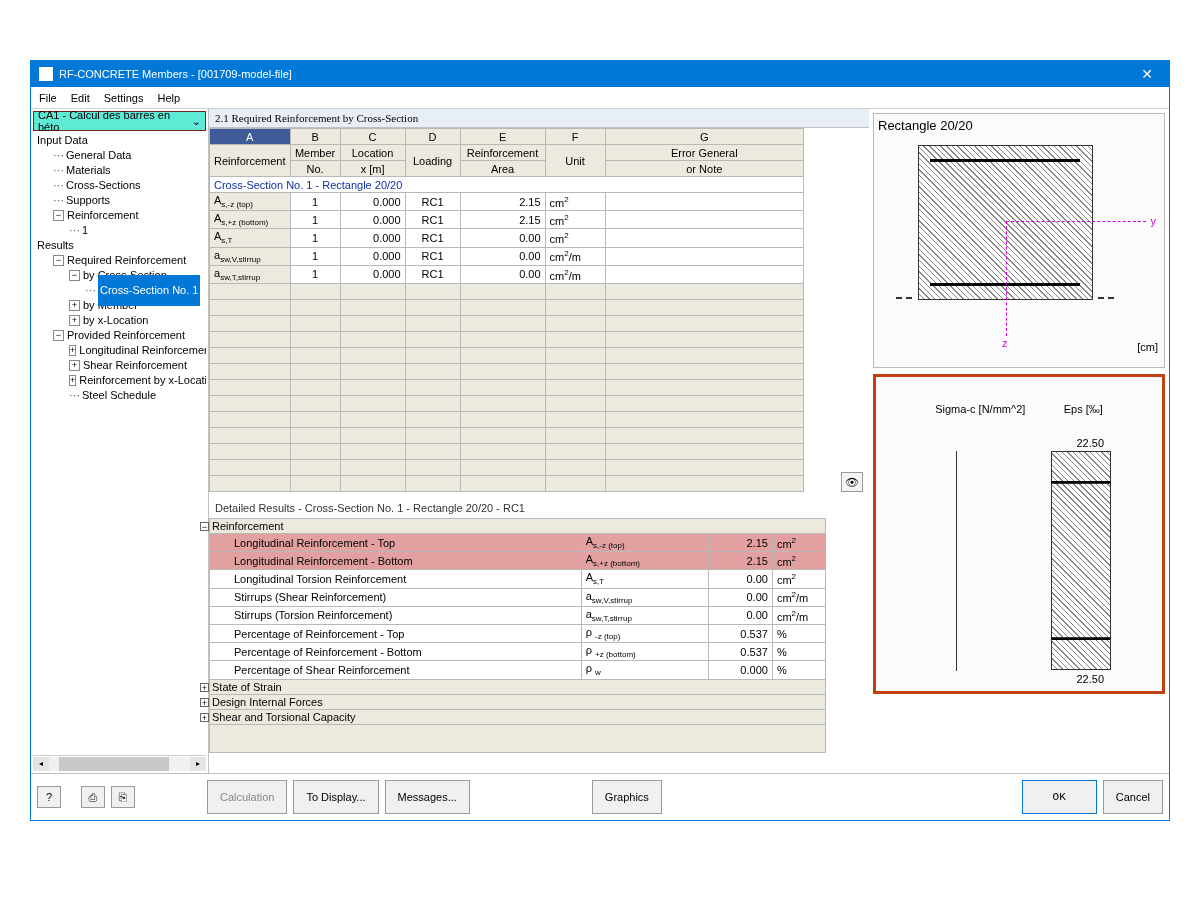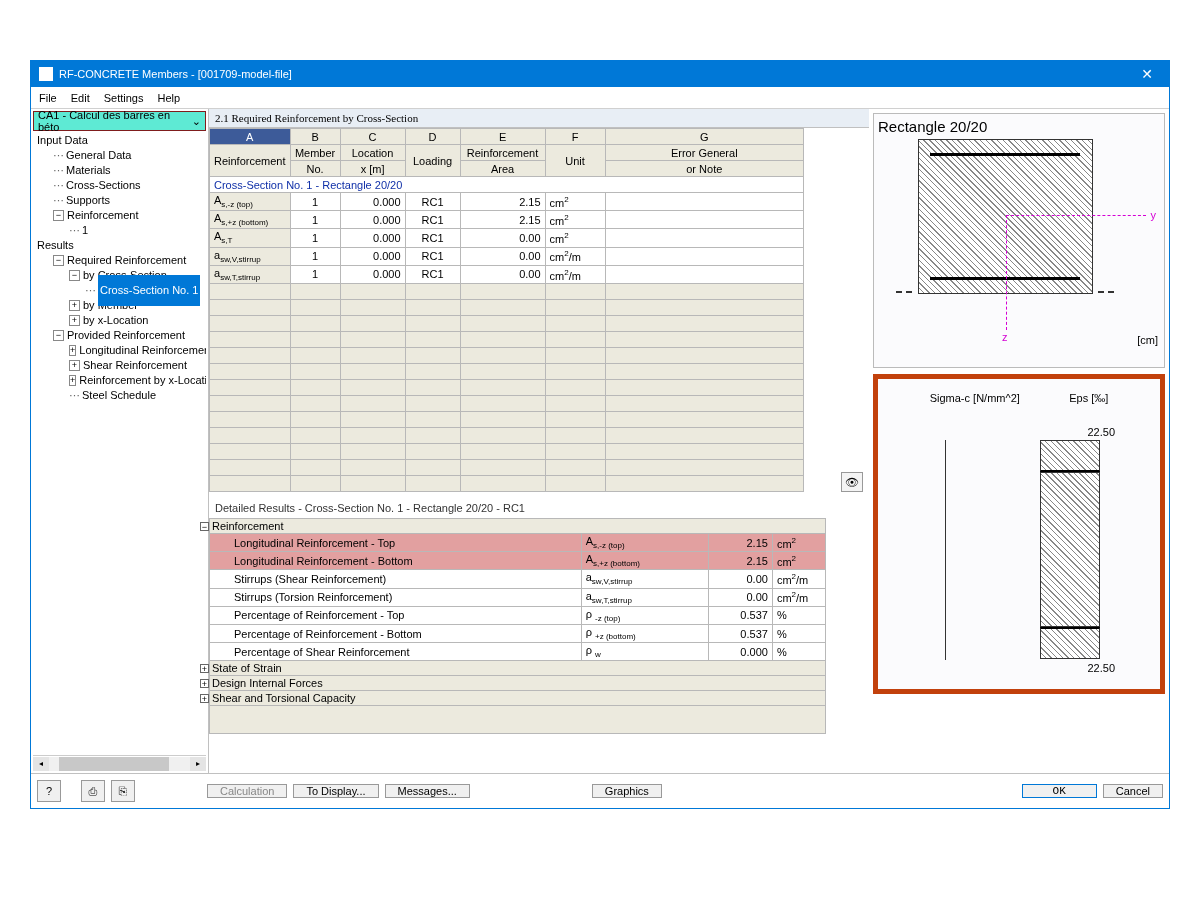--- a/index.html
+++ b/index.html
@@ -39,24 +39,24 @@
 .dgrid td { border:1px solid #b8b8b8; padding:1px 4px; height:14px; }
 .dgrid .grp { background:#eceade; }
 .dgrid .hl { background:#e2a0a0; }
 .dgrid .val { text-align:right; width:60px; }
 .dgrid .unit { text-align:left; width:50px; }
 .dgrid .sym { text-align:left; width:120px; }
 .dgrid .name { width:350px; padding-left:24px; }
 .dgrid .exp { display:inline-block; width:9px; height:9px; border:1px solid #666; text-align:center; line-height:8px; font-size:9px; margin-right:3px; margin-left:-14px; }
 .rightcol { width:300px; padding:4px; display:flex; flex-direction:column; gap:6px; }
 .diagbox { border:1px solid #bbb; height:255px; padding:4px; position:relative; background:#fbfbfd; }
-.diagbox2 { border:5px solid #c2410c; height:320px; padding:7px; position:relative; background:#fbfbfd; }
+.diagbox2 { border:3px solid #c2410c; height:320px; padding:20px; position:relative; background:#fbfbfd; }
 .hatch { background: repeating-linear-gradient(45deg,#fff,#fff 3px,#888 3px,#888 4px); border:1px solid #333; }
 .footer { border-top:1px solid #c0c0c0; padding:6px; display:flex; align-items:center; gap:6px; }
-.btn { height:14px; padding:0 12px; border:1px solid #999; background:#f0f0f0; display:inline-flex; align-items:center; }
+.btn { height:34px; padding:0 12px; border:1px solid #999; background:#f0f0f0; display:inline-flex; align-items:center; }
 .btn.disabled { color:#888; }
 .btn.primary { border:1px solid #0078d7; padding:0 30px;font-family:Liberation Mono, monospace; }
 .iconbtn { width:24px; height:22px; border:1px solid #999; background:#f0f0f0; display:inline-flex; align-items:center; justify-content:center; }
 .hscroll { height:16px; display:flex; align-items:center; border-top:1px solid #ccc; }
 .hscroll .track { flex:1; background:#f0f0f0; height:14px; position:relative; }
 .hscroll .thumb { position:absolute; left:10px; width:110px; height:14px; background:#c8c8c8; }
 .hscroll .arr { width:16px; height:14px; background:#e4e4e4; display:flex; align-items:center; justify-content:center; font-size:8px; }
 sup{font-size:8px;} sub{font-size:8px;}
 </style>
 </head>
@@ -382,20 +382,26 @@
               <td class="val">2.15</td>
               <td class="unit">cm<sup>2</sup></td>
             </tr>
             <tr class="hl">
               <td class="name">Longitudinal Reinforcement - Bottom</td>
               <td class="sym">A<sub>s,+z (bottom)</sub></td>
               <td class="val">2.15</td>
               <td class="unit">cm<sup>2</sup></td>
             </tr>
             <tr>
+              <td class="name">Longitudinal Torsion Reinforcement</td>
+              <td class="sym">A<sub>s,T</sub></td>
+              <td class="val">0.00</td>
+              <td class="unit">cm<sup>2</sup></td>
+            </tr>
+            <tr>
               <td class="name">Stirrups (Shear Reinforcement)</td>
               <td class="sym">a<sub>sw,V,stirrup</sub></td>
               <td class="val">0.00</td>
               <td class="unit">cm<sup>2</sup>/m</td>
             </tr>
             <tr>
               <td class="name">Stirrups (Torsion Reinforcement)</td>
               <td class="sym">a<sub>sw,T,stirrup</sub></td>
               <td class="val">0.00</td>
               <td class="unit">cm<sup>2</sup>/m</td>
@@ -434,33 +440,33 @@
             <tr class="grp">
               <td colspan="4" style="height:28px"></td>
             </tr>
       </tbody>
         </table>
       <div style="height:6px"></div>
     </div>
 
     <div class="rightcol">
       <div class="diagbox">
-        <div style="font-size:15px;margin-bottom:4px">Rectangle 20/20</div>
+        <div style="font-size:13px;margin-bottom:12px">Rectangle 20/20</div>
         <div style="position:relative;width:280px;height:200px;">
           <div style="position:absolute;left:18px;top:152px;width:16px;border-top:2px dashed #333"></div>
           <div style="position:absolute;left:220px;top:152px;width:16px;border-top:2px dashed #333"></div>
           <div class="hatch" style="position:absolute;left:40px;top:0;width:175px;height:155px;"></div>
           <div style="position:absolute;left:52px;top:14px;width:150px;height:3px;background:#000"></div>
           <div style="position:absolute;left:52px;top:138px;width:150px;height:3px;background:#000"></div>
           <div style="position:absolute;left:128px;top:76px;width:140px;border-top:1px dashed #d400d4"></div>
           <div style="position:absolute;right:2px;top:70px;color:#d400d4">y</div>
           <div style="position:absolute;left:128px;top:76px;height:115px;border-left:1px dashed #d400d4"></div>
           <div style="position:absolute;left:124px;top:192px;color:#d400d4">z</div>
         </div>
-        <div style="position:absolute;right:6px;bottom:21px">[cm]</div>
+        <div style="position:absolute;right:6px;bottom:14px">[cm]</div>
       </div>
       <div class="diagbox2">
         <div style="display:flex;justify-content:space-around;margin:6px 20px">
           <span>Sigma-c [N/mm^2]</span>
             <span>Eps [‰]</span>
         </div>
         <div style="position:relative;height:270px">
           <div style="position:absolute;left:60px;top:30px;height:220px;border-left:1px solid #333"></div>
           <div style="position:absolute;right:38px;top:16px">22.50</div>
           <div class="hatch" style="position:absolute;left:155px;top:30px;width:60px;height:32px;border-bottom:2px solid #000"></div>

